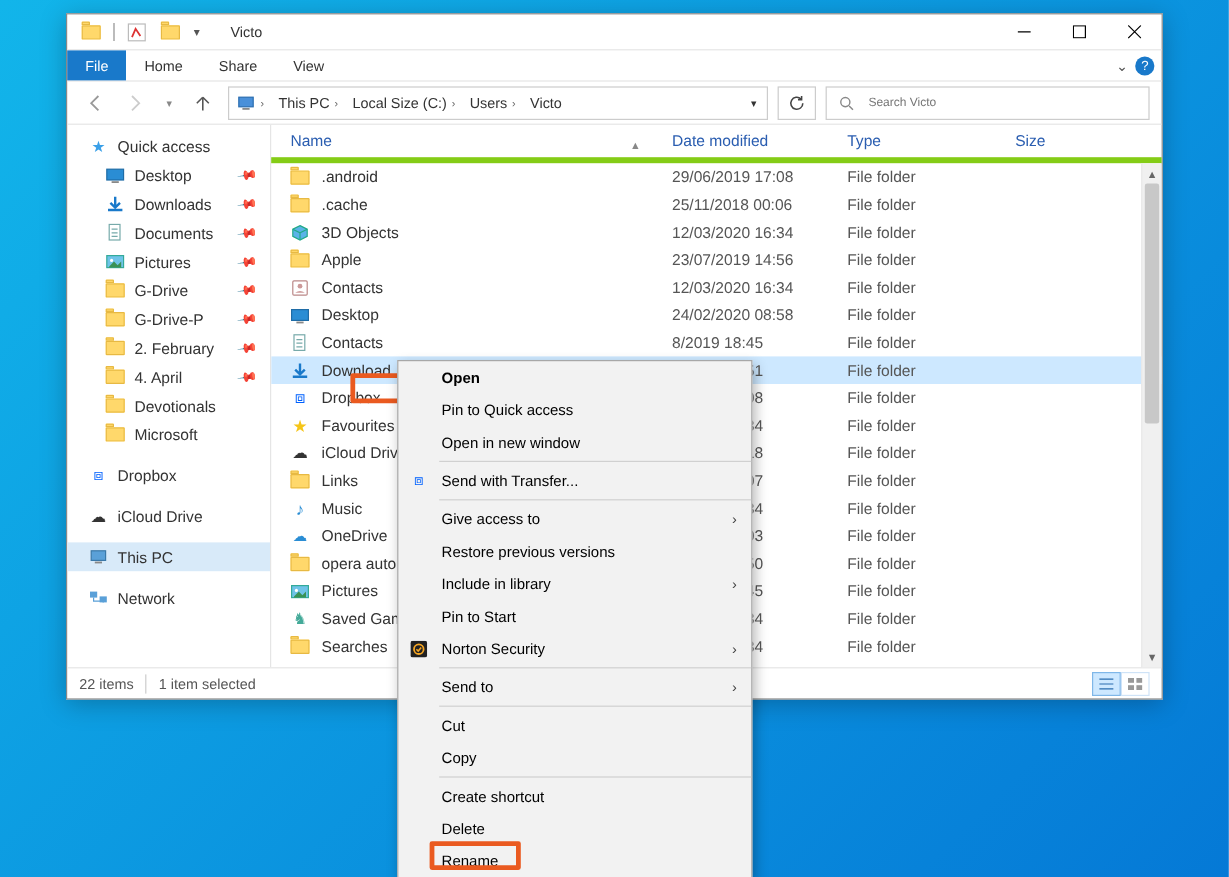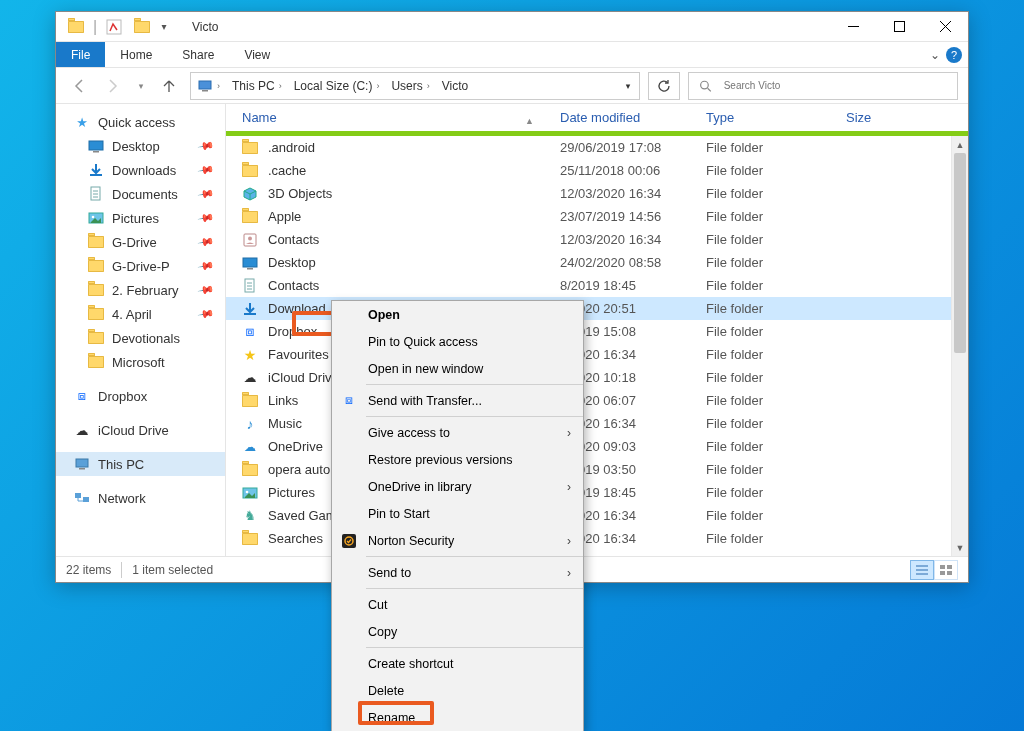--- a/index.html
+++ b/index.html
@@ -73,21 +73,21 @@
   .vbtn.active { background:#cde8ff; border-color:#7fb7e8;}
 
   .folder-icon { width:16px; height:12px; background:#ffd86b; border-radius:1px; position:relative; box-shadow:inset 0 0 0 1px #e7b943;}
   .folder-icon::before{content:""; position:absolute; left:0; top:-3px; width:7px; height:3px; background:#ffd86b; border-radius:1px 1px 0 0; box-shadow:inset 0 0 0 1px #e7b943;}
 
   
   .hl { position:absolute; border:4px solid #ea5a20; pointer-events:none; border-radius:2px; }
 
   
   .ctx {
-    position:absolute; left:331px; top:300px; width:253px;
+    position:absolute; left:331px; top:300px; width:296px;
     background:#f2f2f2; border:1px solid #a7a7a7; box-shadow:2px 4px 10px rgba(0,0,0,.3);
     font-size:12.5px; color:#000;
   }
   .ctx .mi { height:27px; display:flex; align-items:center; padding-left:36px; position:relative;}
   .ctx .mi .arrow { position:absolute; right:12px; color:#444; font-size:12px;}
   .ctx .mi .mico { position:absolute; left:9px; width:16px; height:16px; display:flex; align-items:center; justify-content:center;}
   .ctx .sep { height:1px; background:#d0d0d0; margin:2px 0 2px 34px;}
   .ctx .mi.bold { font-weight:600;}
 
   .status .divider { width:1px; height:16px; background:#ccc; margin:0 10px;}
@@ -577,21 +577,21 @@
       <span class="mico" style="color:#0061fe;">⧈</span>
       <span>Send with Transfer...</span>
     </div>
   <div class="sep"></div>
   <div class="mi">
       <span>Give access to</span>
       <span class="arrow">›</span>
     </div>
   <div class="mi">Restore previous versions</div>
   <div class="mi">
-      <span>OneDrive in library</span>
+      <span>Include in library</span>
       <span class="arrow">›</span>
     </div>
   <div class="mi">Pin to Start</div>
   <div class="mi">
       <span class="mico">
         <svg width="14" height="14">
           <rect width="14" height="14" rx="2" fill="#222"></rect>
           <circle cx="7" cy="7" r="4" fill="none" stroke="#f6a623" stroke-width="1.5"></circle>
           <path d="M5 7 L6.5 8.5 L9 5.5" stroke="#f6a623" stroke-width="1.3" fill="none"></path>
         </svg>

